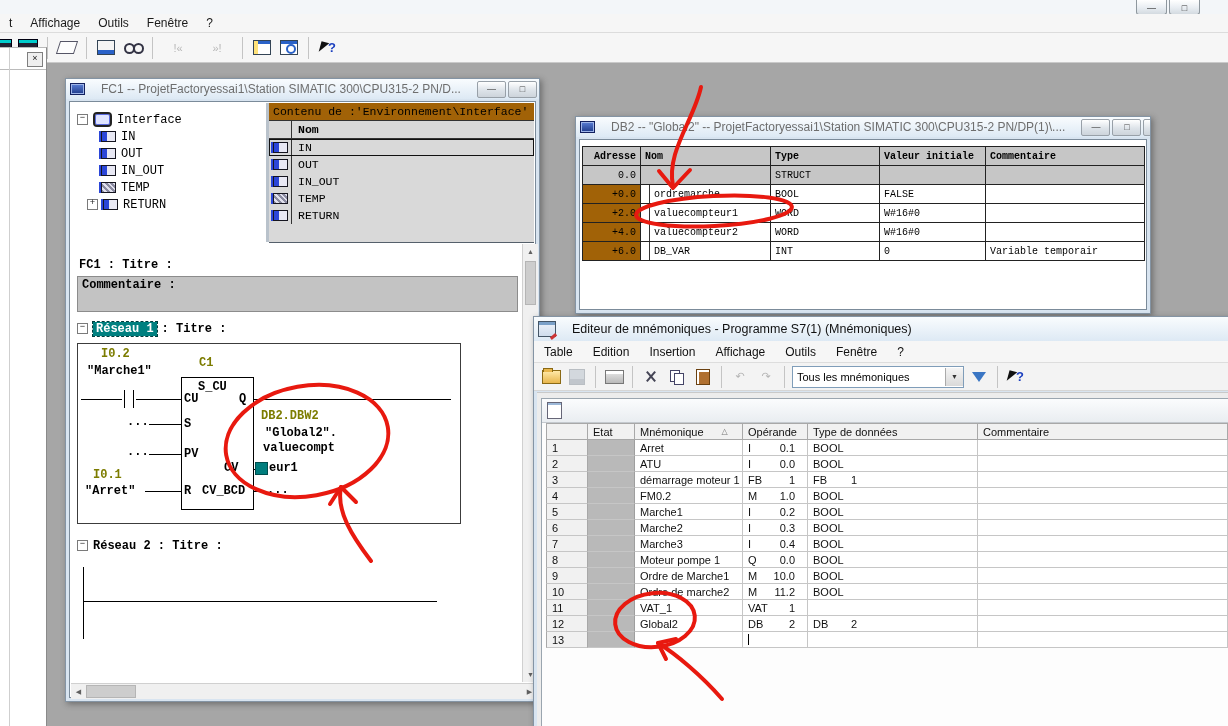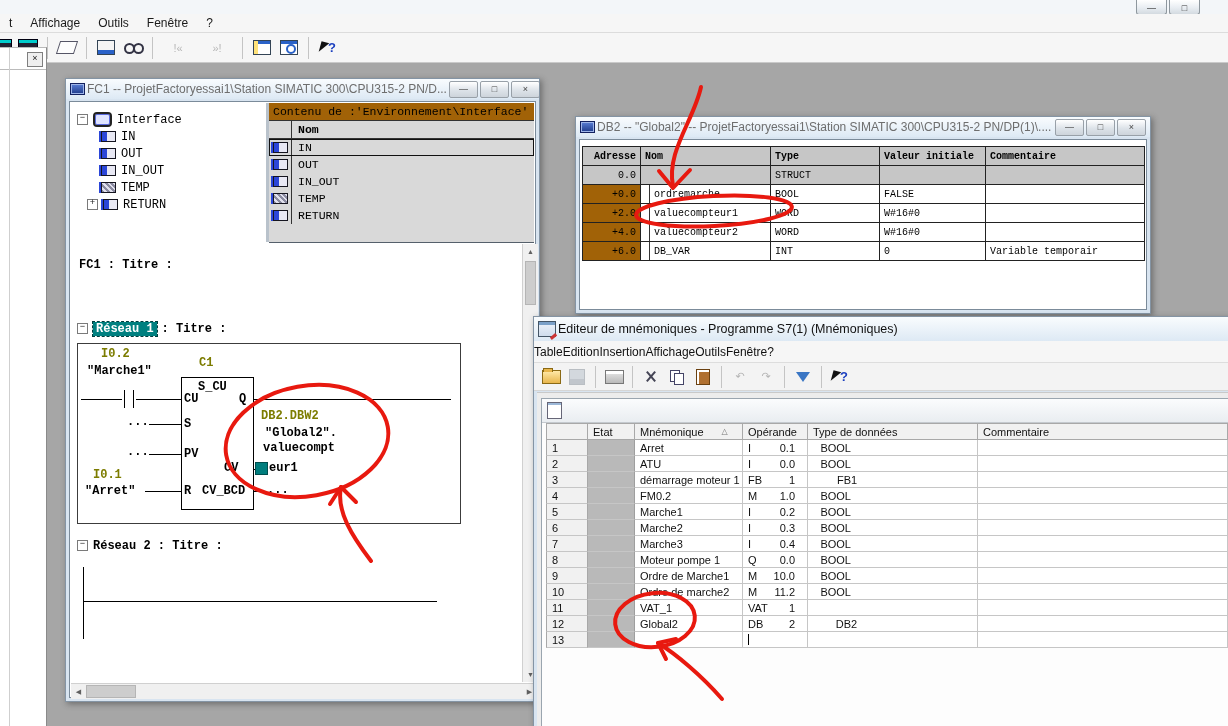--- a/index.html
+++ b/index.html
@@ -21,21 +21,21 @@
           background:linear-gradient(#ffffff,#e8edf2 55%,#d3dae0);display:flex;align-items:flex-end;justify-content:center;
           font-size:9px;line-height:11px;color:#333;}
   #dock{left:0;top:47px;width:46px;height:679px;background:#fff;border-right:1px solid #8a8a8a;border-top:1px solid #b9b9b9;}
   #dock .inline{position:absolute;left:9px;top:0;width:1px;height:100%;background:#cfcfcf;}
   #dock .xbtn{position:absolute;right:3px;top:4px;width:14px;height:13px;border:1px solid #7f7f7f;background:#efefef;
               font-size:9px;line-height:11px;text-align:center;color:#222;}
   #dock .hr{position:absolute;left:0;top:21px;width:100%;height:1px;background:#bbb;}
 
   
   .win{position:absolute;background:#d8e4f0;border:1px solid #8494a4;box-shadow:2px 2px 6px rgba(40,40,40,.45);}
-  .tb{height:20px;display:flex;align-items:center;gap:2px;padding:0 4px;font-size:12px;color:#6e6e6e;
+  .tb{height:20px;display:flex;align-items:center;gap:16px;padding:0 4px;font-size:12px;color:#6e6e6e;
       background:linear-gradient(#f9fcfe,#dde9f4);white-space:nowrap;overflow:hidden;}
   .capset{margin-left:auto;display:flex;gap:2px;flex:none;}
   .cb{width:27px;height:15px;border:1px solid #98a0a8;border-radius:2px;color:#444;flex:none;
       background:linear-gradient(#ffffff,#dde3e9 55%,#cdd4db);display:flex;align-items:center;justify-content:center;font-size:9px;}
   .s7icon{width:13px;height:10px;flex:none;background:linear-gradient(#5a7fd6,#1e3a8a);border:1px solid #12205e;box-shadow:inset 0 0 0 1px #9db4e8;}
 
   
   #fc1{left:65px;top:78px;width:473px;height:622px;}
   #fc1 .body{position:absolute;left:3px;right:3px;top:22px;bottom:3px;background:#fff;border:1px solid #7b8b9a;}
   .ifleft{left:1px;top:1px;width:195px;height:139px;background:#fff;border-right:3px solid #b9c2cb;font-size:12px;}
@@ -82,31 +82,31 @@
   .dbrow.gray .dbc{background:#c6c6c6;}
   .nmin{margin-left:8px;border-left:1px solid #333;padding-left:4px;height:100%;display:flex;align-items:center;}
 
   
   #sym{left:533px;top:316px;width:697px;height:412px;}
   #sym .tb{height:24px;color:#111;font-size:12.5px;}
   .symicon{width:16px;height:14px;flex:none;border:1px solid #456;background:
       linear-gradient(#eef3fa,#cfdcec);box-shadow:inset 0 3px 0 #7aa0c8;position:relative;}
   .symicon:after{content:"";position:absolute;right:-2px;bottom:-2px;width:7px;height:3px;background:#c33;transform:rotate(-40deg);}
   #sym .menubar2{height:21px;background:#f6f6f6;border-bottom:1px solid #ddd;display:flex;align-items:center;font-size:12px;color:#111;}
-  #sym .menubar2 span{padding:0 0;}
+  #sym .menubar2 span{padding:0 10px;}
   #sym .toolbar2{height:27px;background:#f3f3f3;border-bottom:1px solid #d5d5d5;display:flex;align-items:center;padding-left:6px;gap:4px;}
   .combo{width:166px;height:20px;background:#fff;border:1px solid #7f9db9;display:flex;align-items:center;font-size:11px;padding-left:4px;}
   .combo .dd{margin-left:auto;width:17px;height:18px;background:linear-gradient(#f4f4f4,#d9d9d9);border-left:1px solid #aaa;
              display:flex;align-items:center;justify-content:center;font-size:7px;color:#333;}
   #sym .client{position:absolute;left:3px;right:0;top:75px;bottom:0;background:#ececec;border-top:1px solid #c9c9c9;}
   .docwin{position:absolute;left:4px;top:5px;right:0;bottom:0;background:#fdfdfd;border:1px solid #9aa5af;border-right:none;border-bottom:none;}
   .doctb{height:23px;display:flex;align-items:center;gap:5px;padding:0 5px;font-size:12px;color:#111;
          background:linear-gradient(#fbfcfd,#e9edf1);border-bottom:1px solid #c4c9ce;}
   .docicon{width:13px;height:15px;background:#fff;border:1px solid #667;box-shadow:inset 0 2px 0 #9cb8d8;flex:none;}
-  .symtable{position:absolute;left:4px;top:24px;font-size:11px;color:#111;text-align:right;}
+  .symtable{position:absolute;left:4px;top:24px;font-size:11px;color:#111;}
   .shead,.srow{display:grid;grid-template-columns:42px 47px 108px 65px 170px 250px;}
   .shead .c{background:#f1f1f1;border-right:1px solid #a8a8a8;border-bottom:1px solid #a8a8a8;border-top:1px solid #a8a8a8;
             height:17px;display:flex;align-items:center;padding-left:5px;box-sizing:border-box;}
   .shead .c:first-child{border-left:1px solid #a8a8a8;}
   .srow .c{background:#fff;border-right:1px solid #c6c6c6;border-bottom:1px solid #c6c6c6;height:16px;
            display:flex;align-items:center;padding-left:5px;box-sizing:border-box;white-space:nowrap;overflow:hidden;}
   .srow .c.cn{background:#f1f1f1;border-right:1px solid #a8a8a8;border-left:1px solid #a8a8a8;}
   .srow .c.ce{background:#b9b9b9;border-right:1px solid #9e9e9e;}
   .srow .c.co span.num{margin-left:auto;padding-right:12px;}
   .srow .c.ct span.tyl{width:38px;flex:none;}
@@ -303,20 +303,21 @@
             <path d="M78,180.5 H110"></path>
             <path d="M78,210.5 H110"></path>
             <path d="M74,247.5 H110"></path>
             <path d="M182,155.5 H380"></path>
             <path d="M182,225.5 H185"></path>
             <path d="M182,247.5 H192"></path>
             <path d="M12.5,323 V395 M12.5,357.5 H366"></path>
           </g>
         </svg>
         <div class="codeline" style="left:8px;top:14px;">FC1 : Titre :</div>
+        <div class="commentbox"><span>Commentaire :</span></div>
         <div class="trow" style="position:absolute;left:6px;top:76px;">
           <span class="expander"><span>−</span></span>
           <span class="netchip">Réseau  1</span>
           <span style="font-weight:bold;">: Titre :</span>
         </div>
         <div class="netframe"></div>
 
         <div class="codeline olv" style="left:30px;top:103px;">I0.2</div>
         <div class="codeline" style="left:16px;top:120px;">"Marche1"</div>
         <div class="codeline olv" style="left:128px;top:112px;">C1</div>
@@ -474,20 +475,26 @@
           <span class="i-paste"></span>
         </div>
       <div class="tsep"></div>
       <div class="ticon grayed">
           <span>↶</span>
         </div>
       <div class="ticon grayed">
           <span>↷</span>
         </div>
       <div class="tsep"></div>
+      <div class="combo">
+        <span>Tous les mnémoniques</span>
+        <span class="dd">
+            <span>▼</span>
+          </span>
+      </div>
       <div class="ticon">
           <span class="i-funnel"></span>
         </div>
       <div class="tsep"></div>
       <div class="ticon">
           <span class="i-helparrow"></span>
           <span class="q">?</span>
         </div>
     </div>
 

